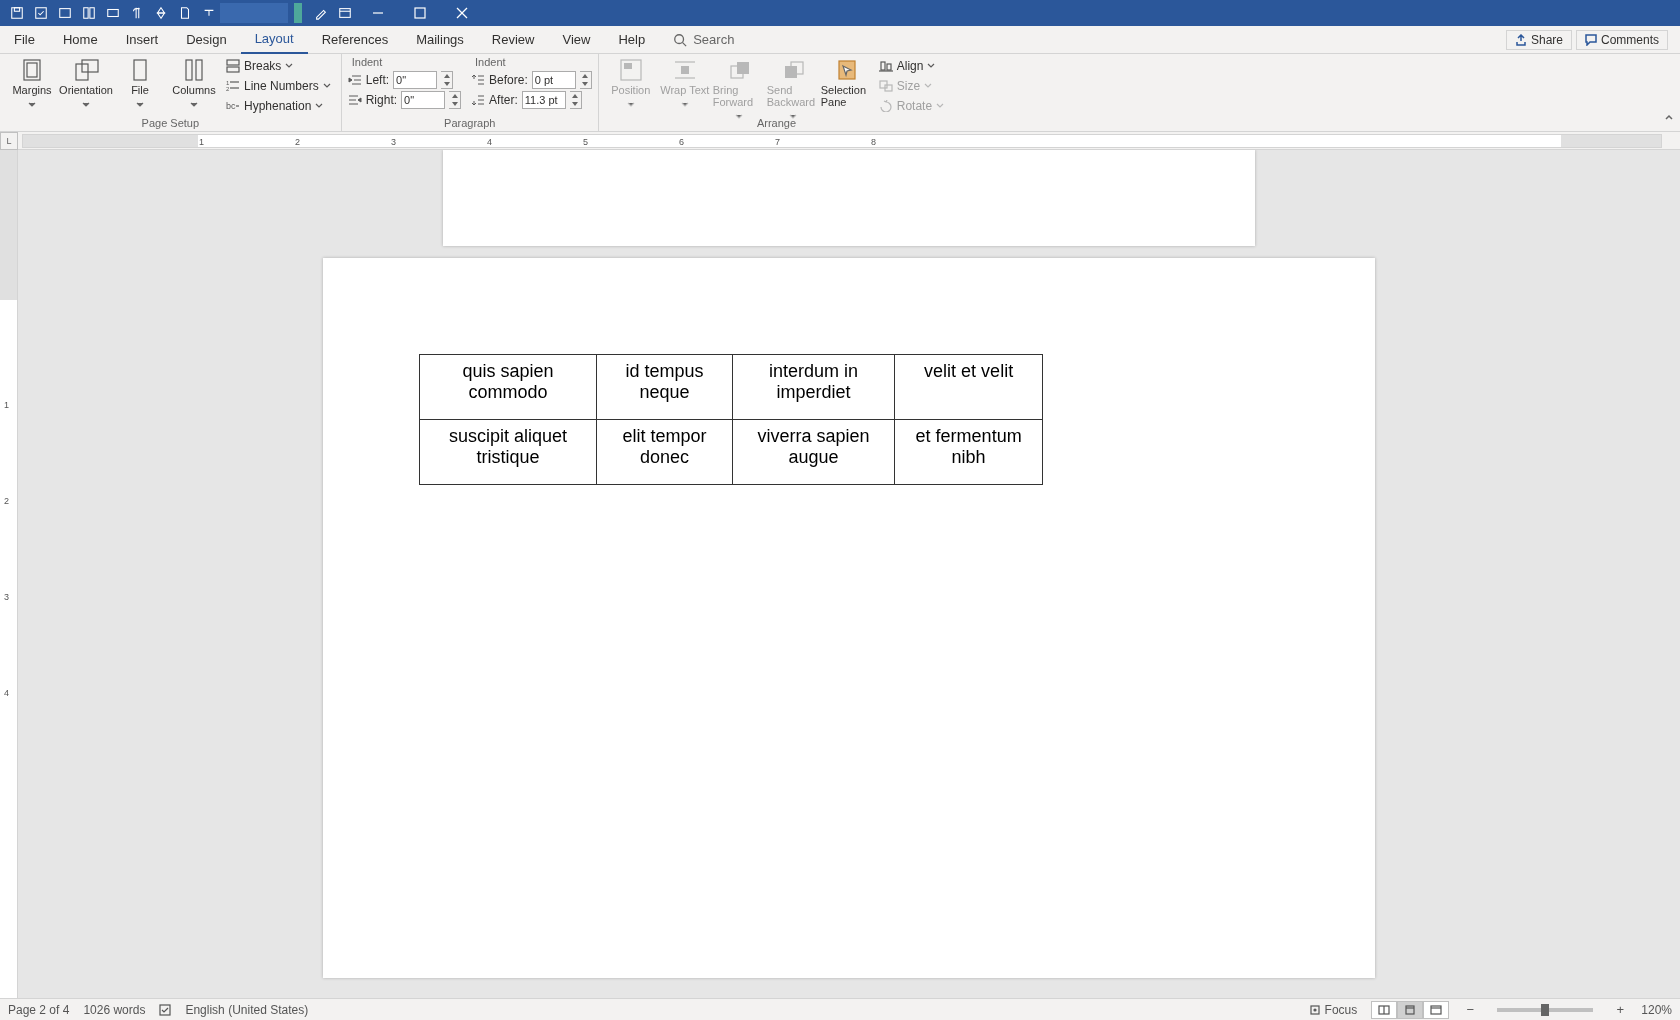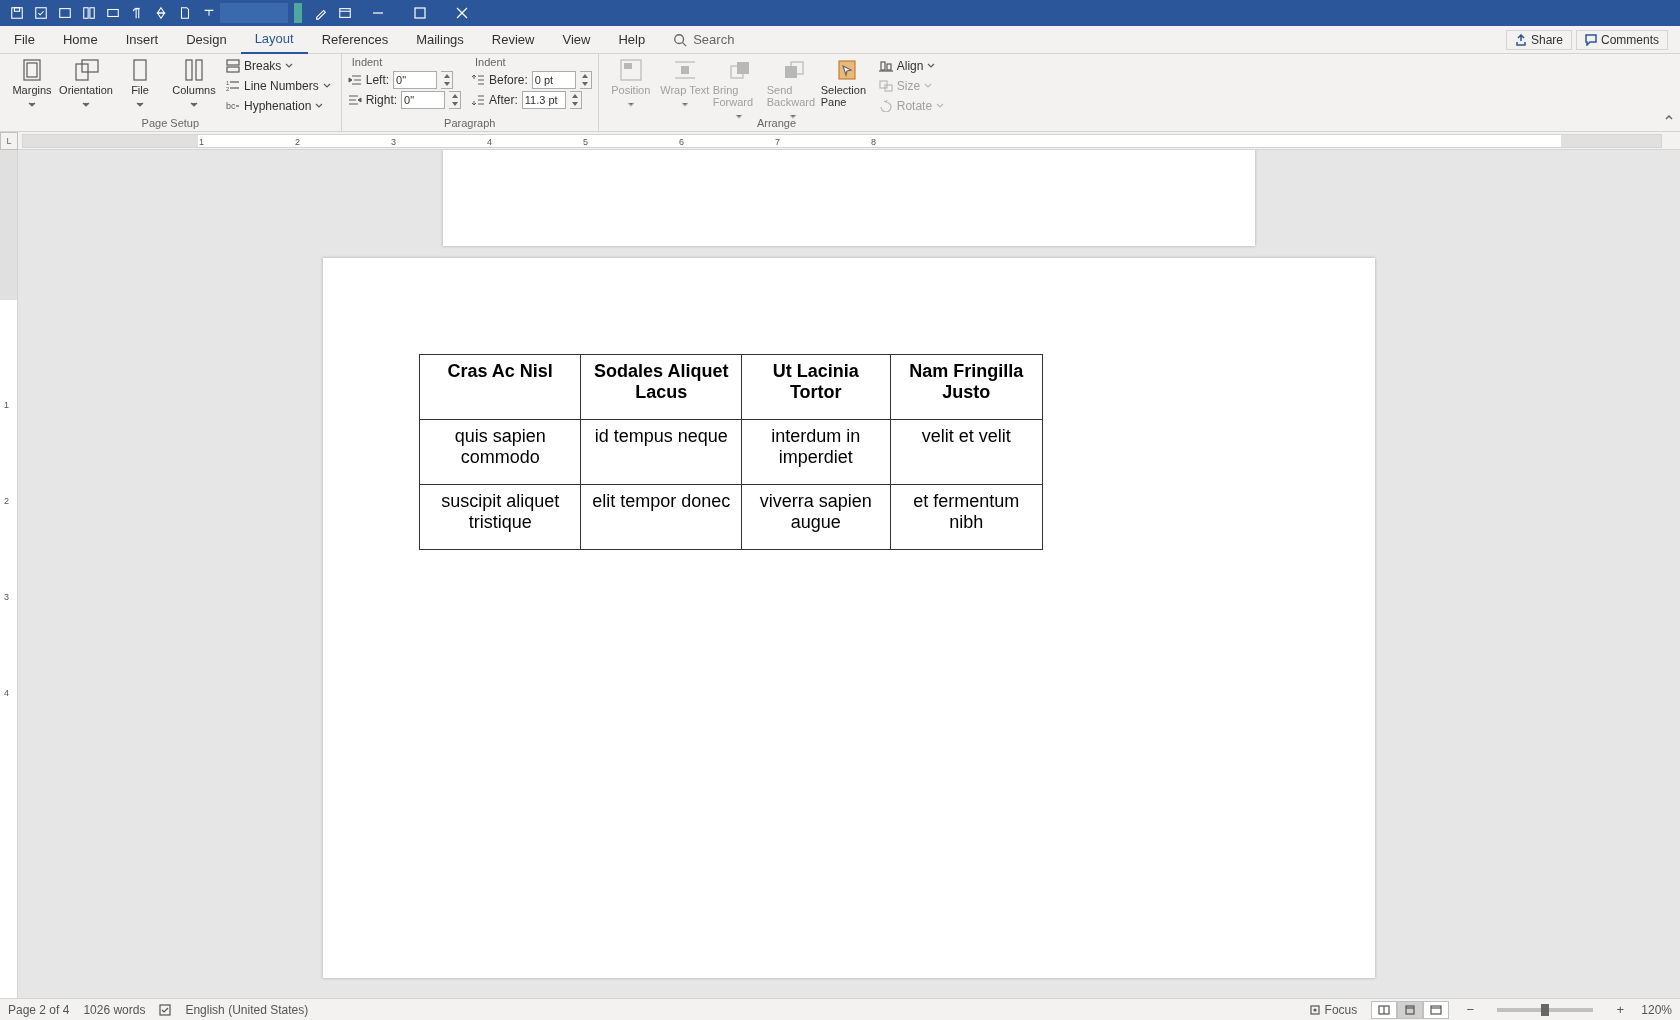--- a/index.html
+++ b/index.html
@@ -511,26 +511,20 @@
     <span class="vtick" style="top:250px">1</span>
     <span class="vtick" style="top:346px">2</span>
     <span class="vtick" style="top:442px">3</span>
     <span class="vtick" style="top:538px">4</span>
   </div>
   <div class="pages">
     <div class="page prev"></div>
     <div class="page main">
       <table class="doc-table">
         <tbody>
-            <tr>
-          <th>Cras Ac Nisl</th>
-          <th>Sodales Aliquet Lacus</th>
-          <th>Ut Lacinia Tortor</th>
-          <th>Nam Fringilla Justo</th>
-        </tr>
         <tr>
           <td>quis sapien commodo</td>
           <td>id tempus neque</td>
           <td>interdum in imperdiet</td>
           <td>velit et velit</td>
         </tr>
         <tr>
           <td>suscipit aliquet tristique</td>
           <td>elit tempor donec</td>
           <td>viverra sapien augue</td>

